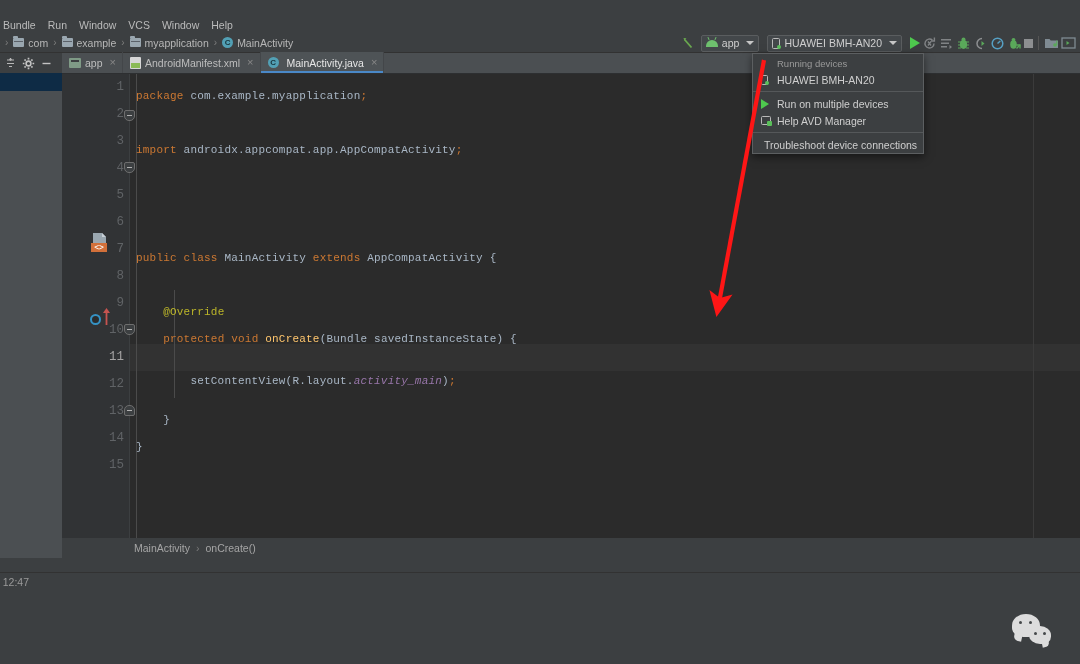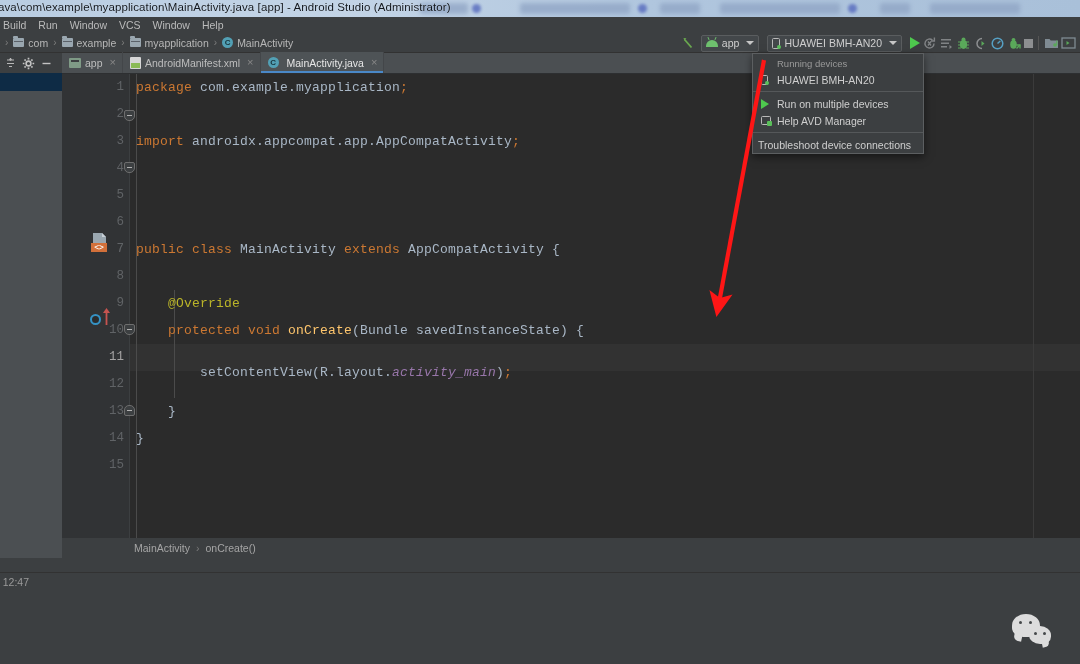--- a/index.html
+++ b/index.html
@@ -182,22 +182,22 @@
   .lnum {
     position:absolute; right:0; width:62px; text-align:right; padding-right:6px;
     font-family:"Liberation Mono", monospace; font-size:12.5px; color:#606366; line-height:27px;
   }
   .lnum.cur { color:#a4a3a3; }
   .code {
     position:absolute; left:68px; top:0; right:0; height:100%;
   }
   .cline {
     position:absolute; left:0; right:0; height:27px; line-height:27px;
-    font-family:"Liberation Mono", monospace; font-size:13px; color:#a9b7c6;
-    white-space:pre; padding-left:6px; letter-spacing: .2px;
+    font-family:"Liberation Mono", monospace; font-size:11px; color:#a9b7c6;
+    white-space:pre; padding-left:6px; letter-spacing: .2px; margin-top: 9px;
   }
   .cur-line-hl { position:absolute; left:0; right:0; height:27px; background:#323232; }
   .indent-guide { position:absolute; width:1px; background:#4b4b4b; }
   .margin-line { position:absolute; top:0; width:1px; height:100%; background:#3b3b3b; }
   .kw   { color:#cc7832; }
   .meth { color:#ffc66d; }
   .anno { color:#bbb529; }
   .fld  { color:#9876aa; font-style:italic; }
   .semi { color:#cc7832; }
 
@@ -254,36 +254,24 @@
   }
 
   
   .annot-arrow { position:absolute; left:0; top:0; width:1080px; height:664px; pointer-events:none; z-index:60; }
 </style>
 </head>
 <body>
 
 <div id="app">
 
-  <div class="titlebar">
-    <div class="tb-blur tb-bar" style="left:420px; width:48px;"></div>
-    <div class="tb-blur tb-bar" style="left:520px; width:110px;"></div>
-    <div class="tb-blur tb-bar" style="left:660px; width:40px;"></div>
-    <div class="tb-blur tb-bar" style="left:720px; width:120px;"></div>
-    <div class="tb-blur tb-bar" style="left:880px; width:30px;"></div>
-    <div class="tb-blur tb-bar" style="left:930px; width:90px;"></div>
-    <div class="tb-dot" style="left:472px;"></div>
-    <div class="tb-dot" style="left:638px;"></div>
-    <div class="tb-dot" style="left:848px;"></div>
-    <div class="tb-text">ava\com\example\myapplication\MainActivity.java [app] - Android Studio (Administrator)</div>
-  </div>
 
   <div class="menubar">
     <ul id="menu-list" style="margin-left: -3px;">
-        <li><span>Build</span></li>
+        <li><span>Bundle</span></li>
         <li><span>Run</span></li>
         <li><span>Window</span></li>
         <li><span>VCS</span></li>
         <li><span>Window</span></li>
         <li><span>Help</span></li>
       </ul>
   </div>
 
   <div class="navbar">
     <div class="crumbs" id="crumb-list">
@@ -407,21 +395,21 @@
         </span>
       <span>Run on multiple devices</span>
     </div>
     <div class="popup-item">
       <span class="pi-ic">
           <span class="ic-avd"></span>
         </span>
       <span>Help AVD Manager</span>
     </div>
     <div class="popup-sep"></div>
-    <div class="popup-item" style="padding-left:5px;">
+    <div class="popup-item" style="padding-left:11px;">
       <span>Troubleshoot device connections</span>
     </div>
   </div>
 
   <div class="leftstrip">
     <div class="leftstrip-toolrow">
       <span class="tool-ic">
         <svg width="13" height="13" viewBox="0 0 13 13" aria-hidden="true">
           <path d="M3 3 h7 M3 6.5 h7 M5 9.5 h3" stroke="#b7b7b7" stroke-width="1.2"></path>
           <path d="M6.5 1 l0 2 M5.4 2 l1.1 1.1 1.1 -1.1" stroke="#b7b7b7" stroke-width="1.1" fill="none"></path>

